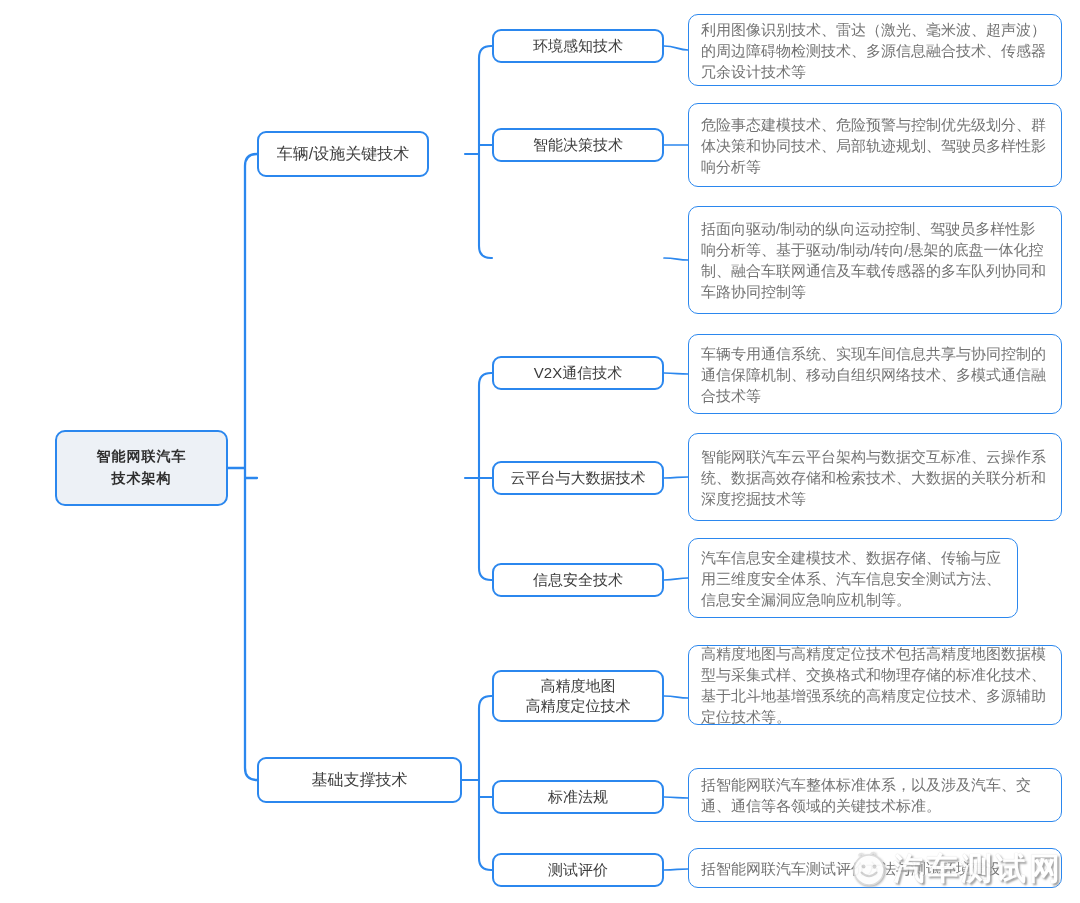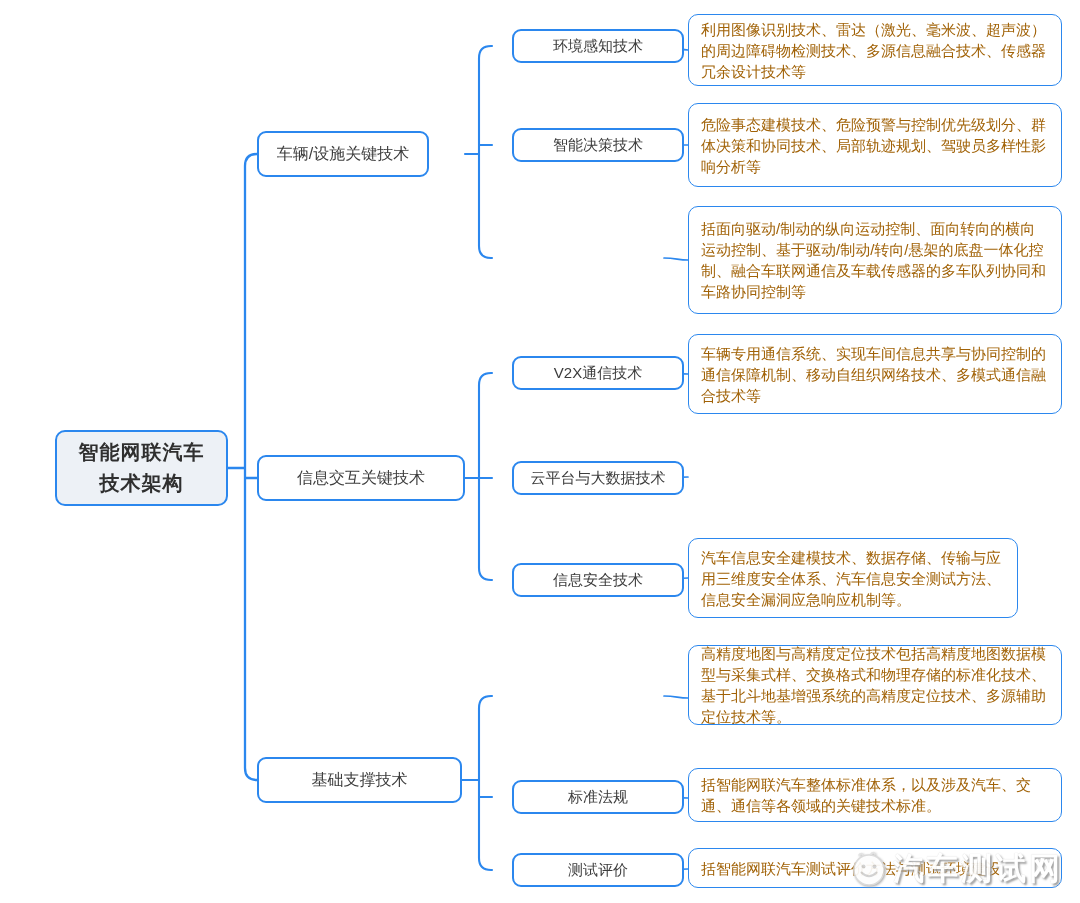--- a/index.html
+++ b/index.html
@@ -8,30 +8,30 @@
     font-family:"Liberation Sans","DejaVu Sans",sans-serif;overflow:hidden;
   }
   svg.links{position:absolute;left:0;top:0;width:1080px;height:903px;z-index:0;}
   .node{
     position:absolute;box-sizing:border-box;z-index:2;
     display:flex;align-items:center;justify-content:center;
     background:#ffffff;border:2px solid #2b87ee;border-radius:9px;
     color:#3c3c3c;text-align:center;white-space:pre-line;
   }
   .root{
-    background:#edf1f6;border-radius:10px;font-size:20px;font-weight:bold;
+    background:#edf1f6;border-radius:10px;font-size:14px;font-weight:bold;
     color:#2f2f2f;line-height:1.55;letter-spacing:1px;
   }
   .l1{font-size:16px;}
-  .l2{font-size:15px;line-height:1.35;margin-left:20px;}
+  .l2{font-size:15px;line-height:1.35;}
   .desc{
     position:absolute;box-sizing:border-box;z-index:1;
     display:flex;align-items:center;
     background:#ffffff;border:1.5px solid #2b87ee;border-radius:10px;
-    padding:6px 12px;font-size:15px;line-height:21px;color:#a16207;text-align:left;
+    padding:6px 12px;font-size:15px;line-height:21px;color:#737373;text-align:left;
   }
   .watermark{
     position:absolute;left:850px;top:828px;z-index:3;
     display:flex;align-items:center;gap:5px;opacity:.93;
     color:#ffffff;font-size:31px;font-weight:bold;letter-spacing:3px;
     text-shadow:0 0 1px #cfcfcf,2px 2px 2px #9a9a9a;
     pointer-events:none;
     margin-top:20px;
   }
   .wm-face{filter:drop-shadow(1.5px 1.5px 1px #a8a8a8);}
@@ -76,35 +76,37 @@
       M664,580 C676,580 678,578 688,578
       M664,696 C676,696 678,698 688,698
       M664,797 C676,797 678,798 688,798
       M664,870 C676,870 678,869 688,869"></path>
   </svg>
 
   <div class="node root" style="left:55px;top:430px;width:173px;height:76px">智能网联汽车
 技术架构</div>
 
   <div class="node l1" style="left:257px;top:131px;width:172px;height:46px">车辆/设施关键技术</div>
-  <div class="node l1" style="left:257px;top:455px;width:208px;height:46px">信息交互关键技术</div>
   <div class="node l1" style="left:257px;top:757px;width:205px;height:46px">基础支撑技术</div>
 
   <div class="node l2" style="left:492px;top:29px;width:172px;height:34px">环境感知技术</div>
   <div class="node l2" style="left:492px;top:128px;width:172px;height:34px">智能决策技术</div>
   <div class="node l2" style="left:492px;top:356px;width:172px;height:34px">V2X通信技术</div>
   <div class="node l2" style="left:492px;top:461px;width:172px;height:34px">云平台与大数据技术</div>
   <div class="node l2" style="left:492px;top:563px;width:172px;height:34px">信息安全技术</div>
+  <div class="node l2" style="left:492px;top:670px;width:172px;height:52px">高精度地图
+高精度定位技术</div>
   <div class="node l2" style="left:492px;top:780px;width:172px;height:34px">标准法规</div>
   <div class="node l2" style="left:492px;top:853px;width:172px;height:34px">测试评价</div>
 
   <div class="desc" style="left:688px;top:14px;width:374px;height:72px">利用图像识别技术、雷达（激光、毫米波、超声波）的周边障碍物检测技术、多源信息融合技术、传感器冗余设计技术等</div>
   <div class="desc" style="left:688px;top:103px;width:374px;height:84px">危险事态建模技术、危险预警与控制优先级划分、群体决策和协同技术、局部轨迹规划、驾驶员多样性影响分析等</div>
-  <div class="desc" style="left:688px;top:206px;width:374px;height:108px">括面向驱动/制动的纵向运动控制、面向转向的横向运动控制、基于驱动/制动/转向/悬架的底盘一体化控制、融合车联网通信及车载传感器的多车队列协同和车路协同控制等</div>
+  <div class="desc" style="left:688px;top:206px;width:374px;height:108px">括面向驱动/制动的纵向运动控制、驾驶员多样性影响分析等、基于驱动/制动/转向/悬架的底盘一体化控制、融合车联网通信及车载传感器的多车队列协同和车路协同控制等</div>
   <div class="desc" style="left:688px;top:334px;width:374px;height:80px">车辆专用通信系统、实现车间信息共享与协同控制的通信保障机制、移动自组织网络技术、多模式通信融合技术等</div>
+  <div class="desc" style="left:688px;top:433px;width:374px;height:88px">智能网联汽车云平台架构与数据交互标准、云操作系统、数据高效存储和检索技术、大数据的关联分析和深度挖掘技术等</div>
   <div class="desc" style="left:688px;top:538px;width:330px;height:80px">汽车信息安全建模技术、数据存储、传输与应用三维度安全体系、汽车信息安全测试方法、信息安全漏洞应急响应机制等。</div>
   <div class="desc" style="left:688px;top:645px;width:374px;height:80px">高精度地图与高精度定位技术包括高精度地图数据模型与采集式样、交换格式和物理存储的标准化技术、基于北斗地基增强系统的高精度定位技术、多源辅助定位技术等。</div>
   <div class="desc" style="left:688px;top:768px;width:374px;height:54px">括智能网联汽车整体标准体系，以及涉及汽车、交通、通信等各领域的关键技术标准。</div>
   <div class="desc" style="left:688px;top:848px;width:374px;height:40px">括智能网联汽车测试评价方法与测试环境建设</div>
 
   <div class="watermark">
     <svg class="wm-face" width="38" height="38" viewBox="0 0 38 38">
       <circle cx="19" cy="20" r="15" fill="#fdfdfd" stroke="#d9d9d9" stroke-width="1.5"></circle>
       <circle cx="13.5" cy="16.5" r="2" fill="#cfcfcf"></circle>
       <circle cx="24.5" cy="16.5" r="2" fill="#cfcfcf"></circle>

